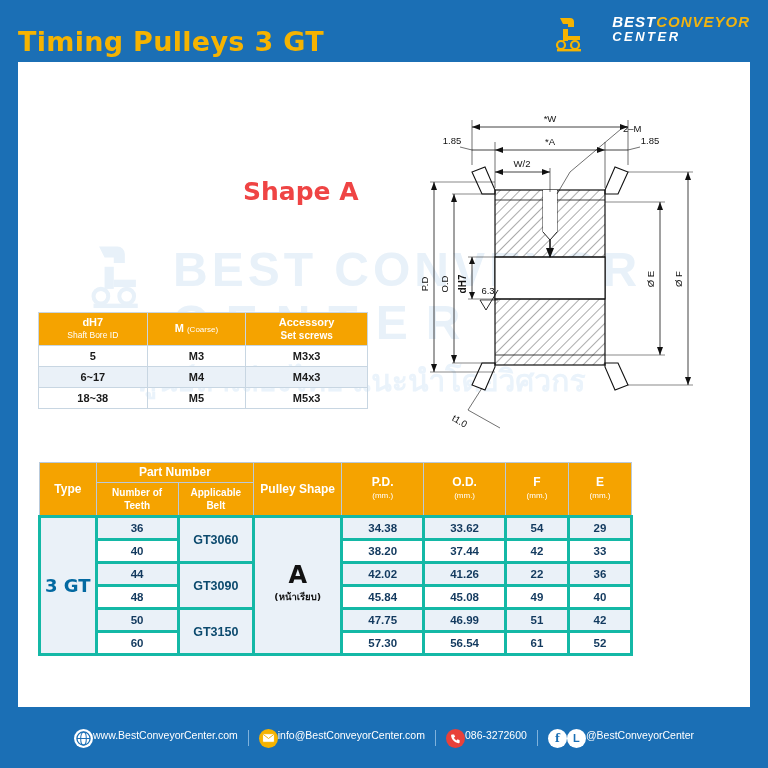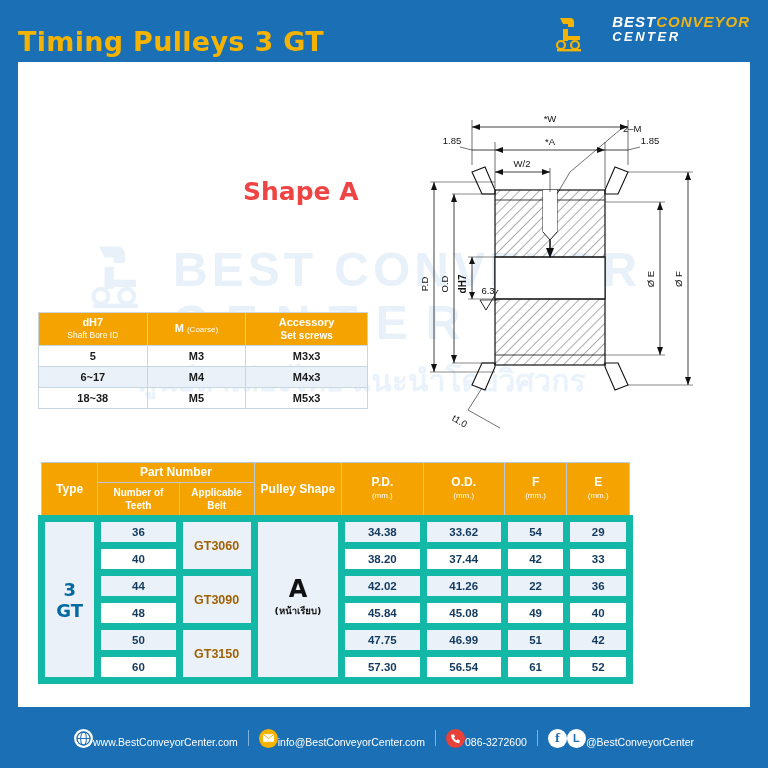--- a/index.html
+++ b/index.html
@@ -95,45 +95,45 @@
     position:absolute; left:20px; top:400px; width:595px;
     font-size:11px; text-align:center; table-layout:fixed;
   }
   .tbl-main th {
     background:#f5a300; color:#fff; border:1px solid #b9cadb;
     padding:3px 2px; line-height:13px; font-size:12px;
   }
   .tbl-main th.sm { font-size:10px; }
   .tbl-main th .unit { display:block; font-weight:normal; font-size:8px; }
   .tbl-main td {
-    border:7px solid #14b8a6; color:#12395e; font-weight:bold;
+    border:3px solid #14b8a6; color:#12395e; font-weight:bold;
     padding:4px 2px; font-size:11.5px; height:22px;
   }
   .tbl-main tr.alt td { background:#eaf1f8; }
   .tbl-main td.type {
     font-size:18px; color:#0369a1; font-family:"DejaVu Sans", sans-serif;
   }
-  .tbl-main td.belt { font-size:12.5px; color:#a16207; }
+  .tbl-main td.belt { font-size:12.5px; color:#0c4a6e; }
   .tbl-main td.shape {
     font-size:24px; color:#111; font-family:"DejaVu Sans", sans-serif; line-height:22px;
   }
   .tbl-main td.shape .thai { display:block; font-size:9.5px; font-weight:bold; }
 
   
   .drawing { position:absolute; left:392px; top:10px; width:330px; height:385px; }
   .dim { font-size:9.5px; fill:#111; font-family:"Liberation Sans", sans-serif; }
   .dimb { font-size:10px; fill:#111; font-weight:bold; font-family:"Liberation Sans", sans-serif; }
 
   
   .footer {
     position:absolute; left:0; bottom:0; width:768px; height:60px; background:#1b6fb5;
     display:flex; align-items:center; justify-content:center; gap:10px;
     color:#fff; font-size:10.5px;
   }
-  .fitem { display:flex; align-items:flex-end; }
+  .fitem { display:flex; align-items:flex-start; }
   .ficon {
     width:19px; height:19px; border-radius:50%; background:#fff;
     display:flex; align-items:center; justify-content:center;
     font-size:11px; font-weight:bold; color:#1b6fb5;
   }
   .ficon.blue { background:#ffffff; color:#1b6fb5; }
   .ficon.red  { background:#e8413a; color:#fff; }
   .ficon.yel  { background:#f5b301; color:#fff; }
   .ficon.fb   { background:#ffffff; color:#1b6fb5; font-family:"DejaVu Serif", serif; }
   .ficon.line { background:#ffffff; color:#1b6fb5; }

